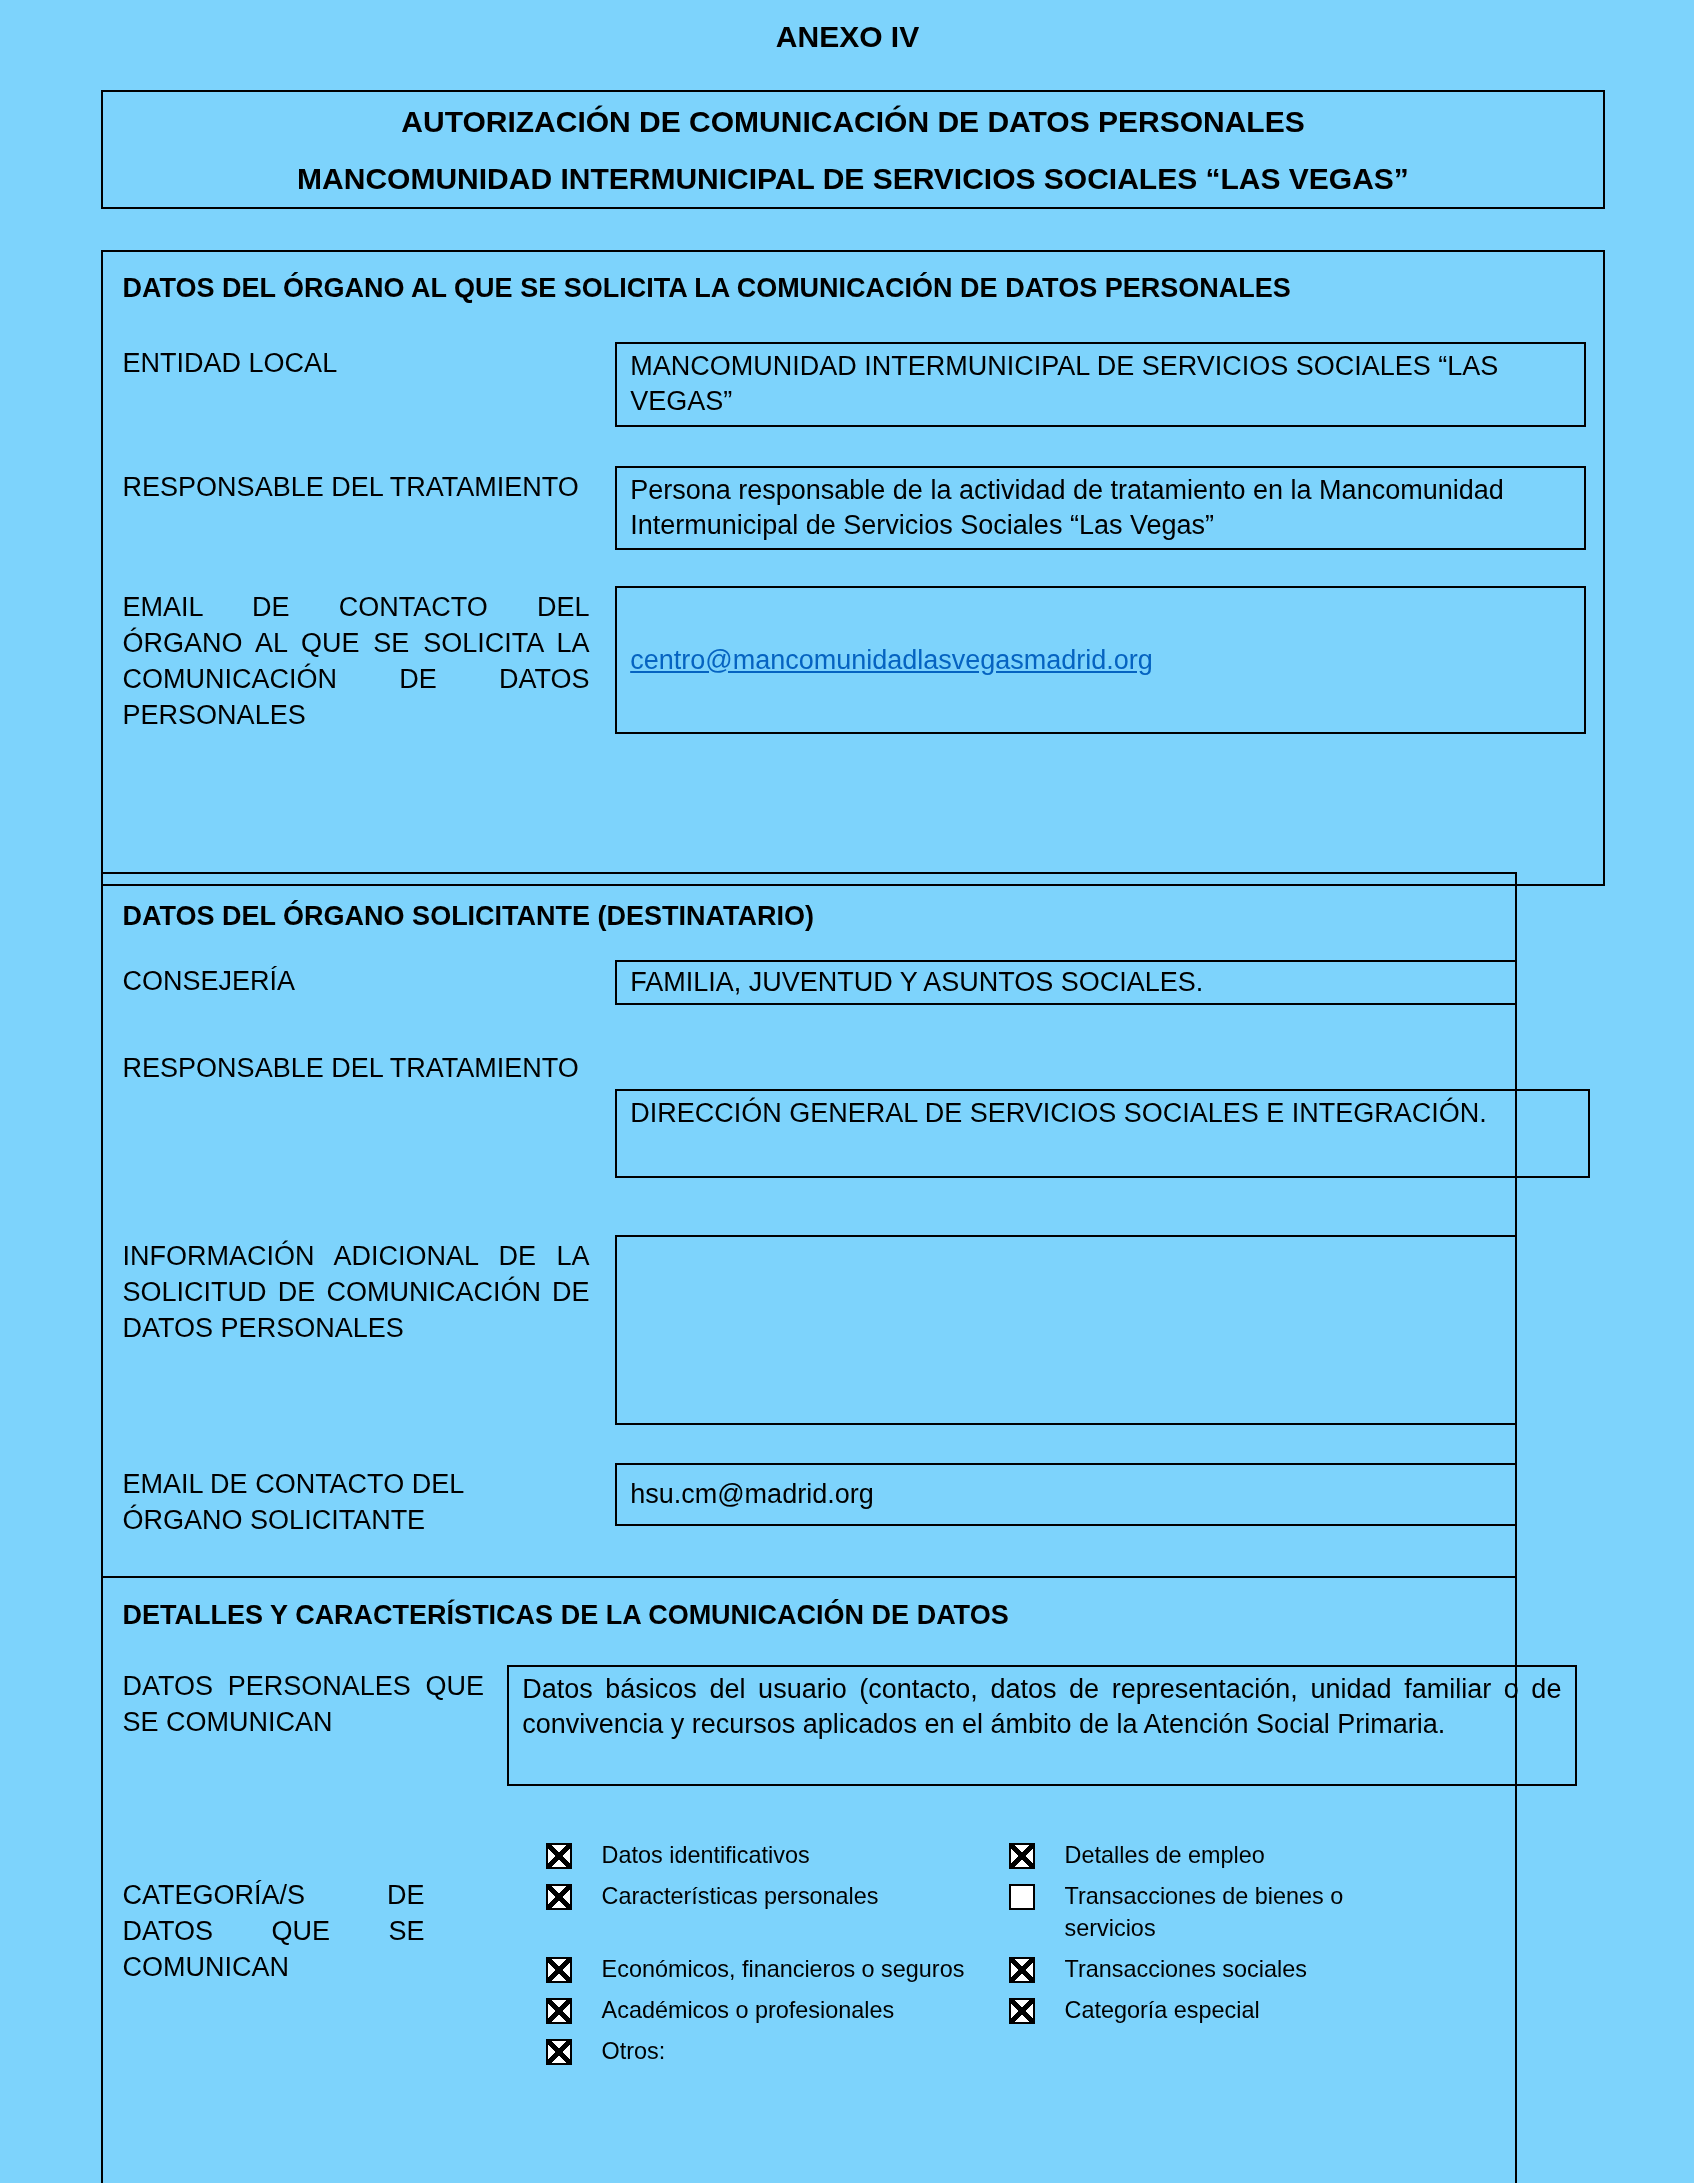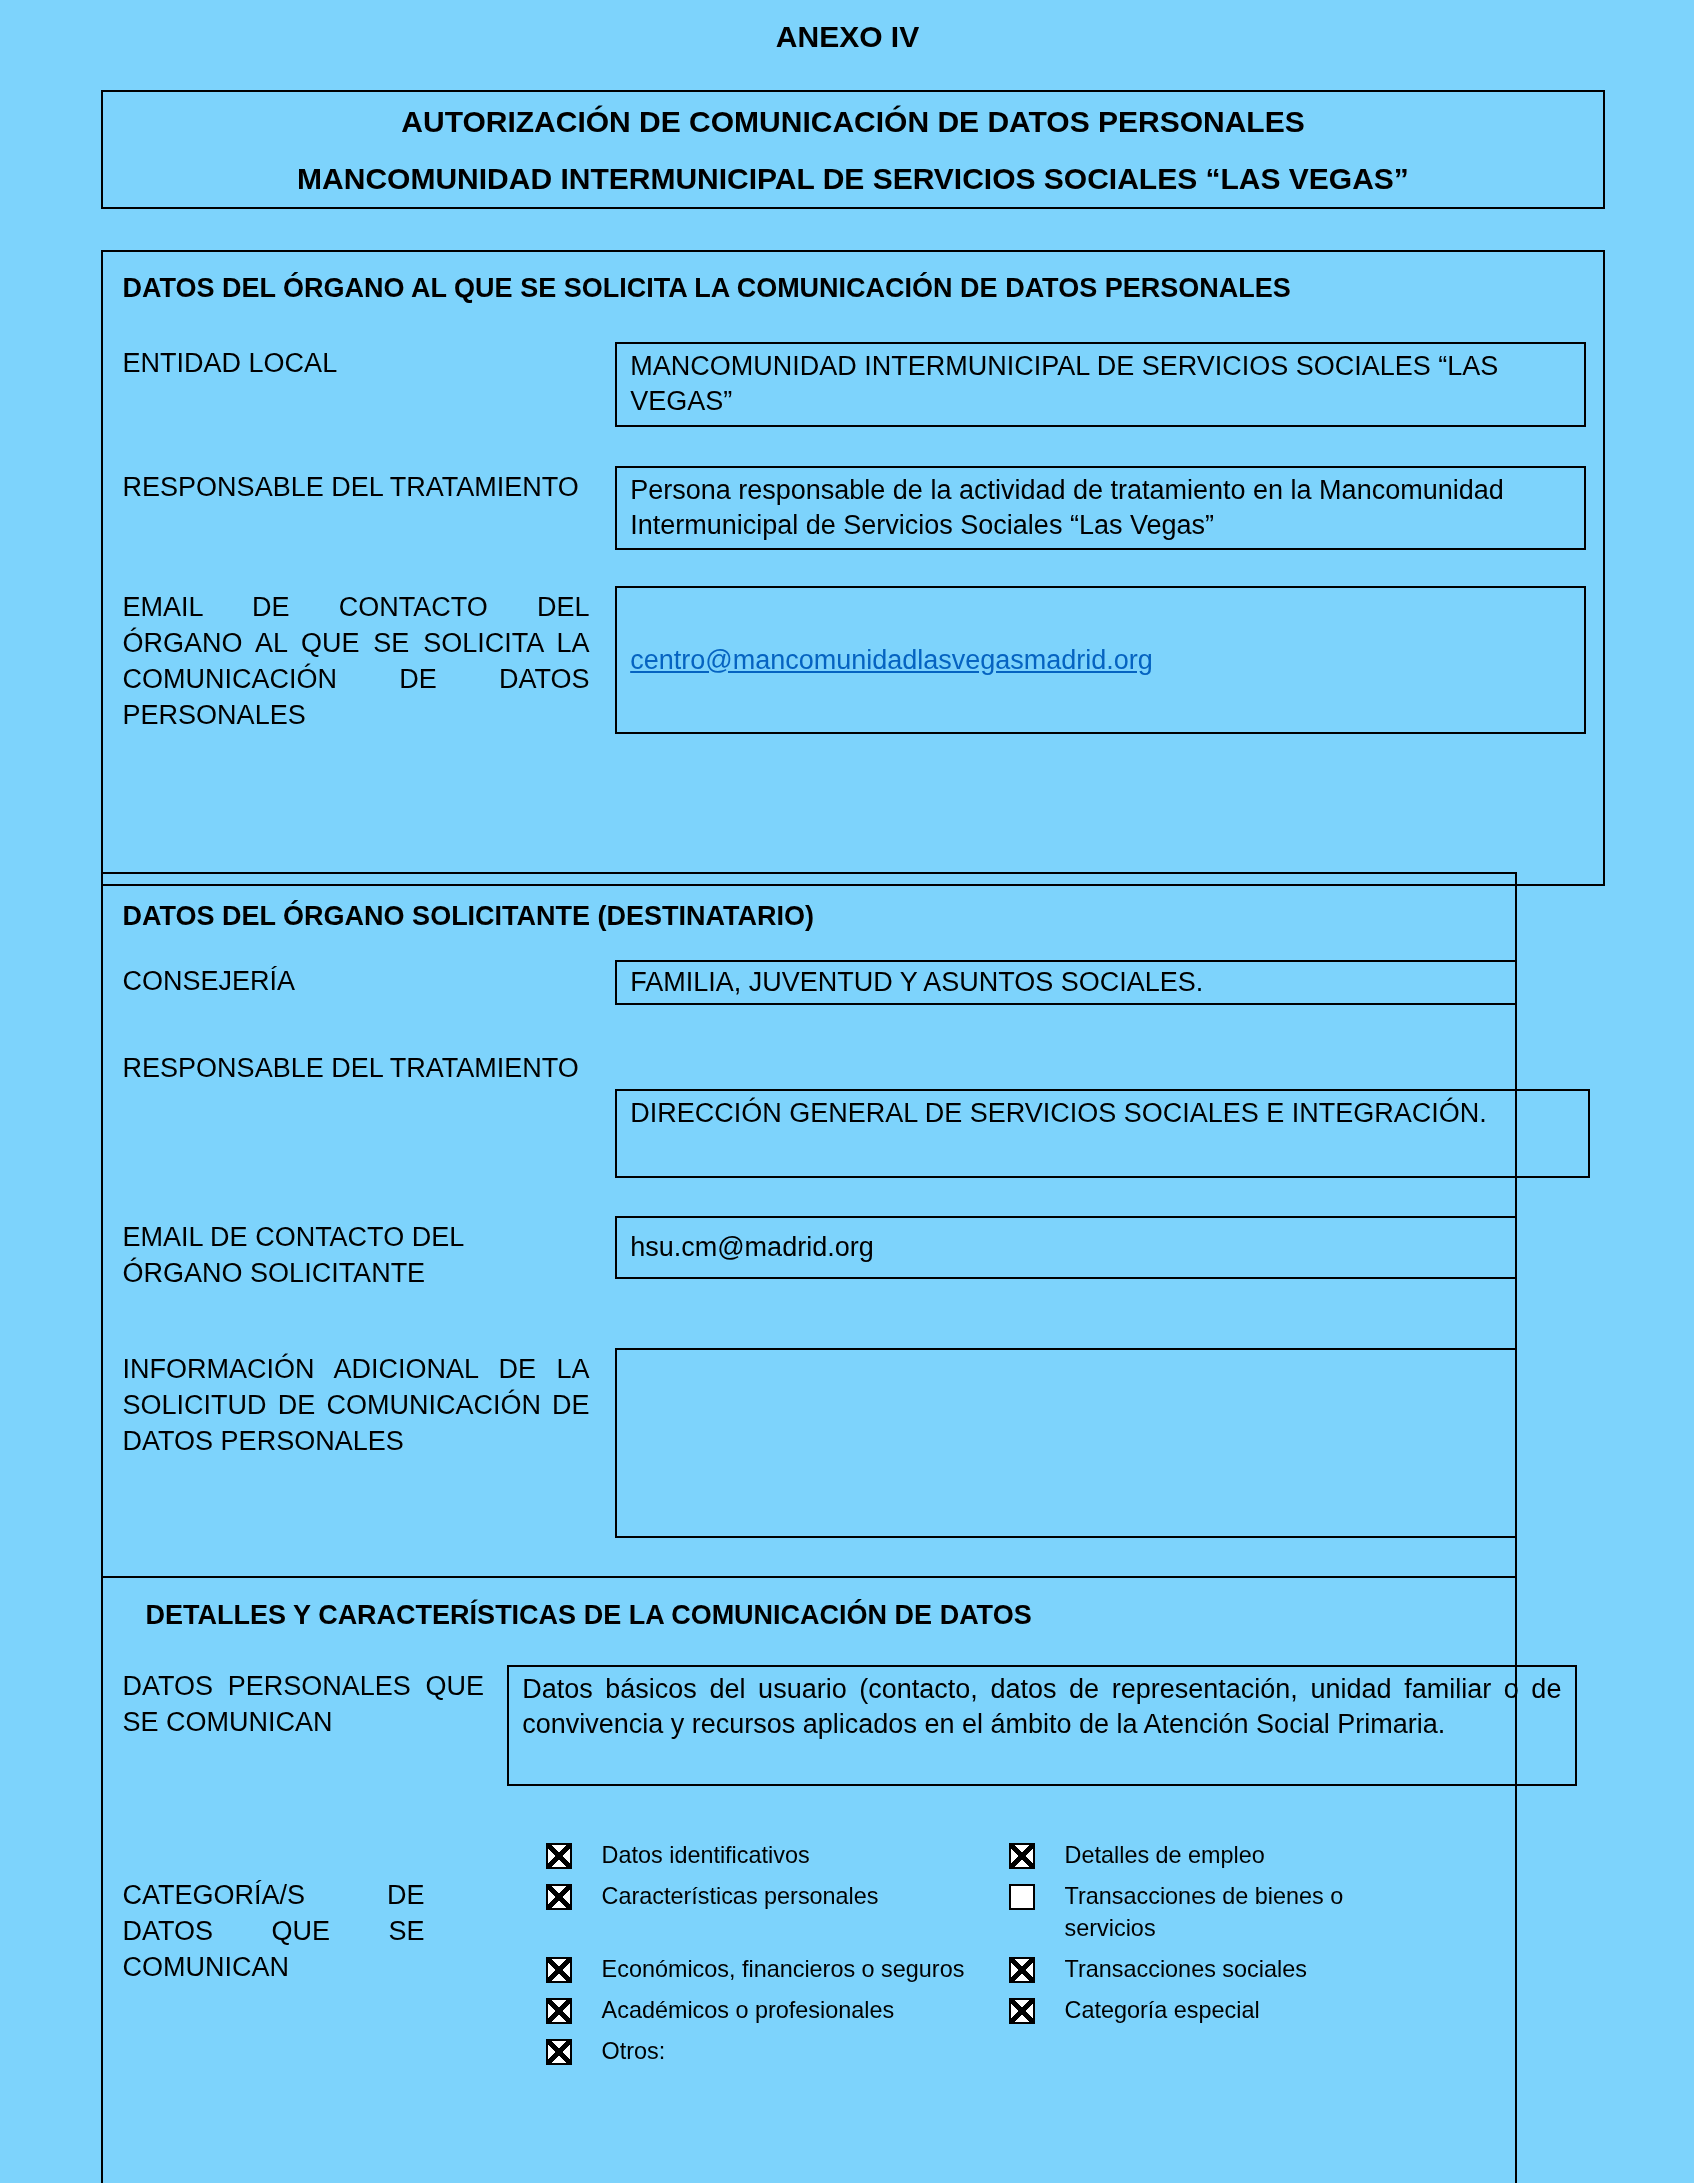--- a/index.html
+++ b/index.html
@@ -102,21 +102,21 @@
     .box3 .row-info { margin-top: 57px; }
     .box3 .row-info .val { min-height: 190px; }
 
     
     .box4 {
       left: 101px; top: 1576px;
       width: 1416px; height: 648px;
       border-bottom: none;
       padding: 19px 0 0 19.6px;
     }
-    .box4 .sec-heading { margin-bottom: 32px; margin-left: 23px; }
+    .box4 .sec-heading { margin-bottom: 32px; }
     .box4 .lbl { flex: 0 0 384px; width: 384px; padding-right: 22.6px; }
     .box4 .row-datos .val { min-height: 121px; margin-right: -62px; }
     .box4 .row-categorias { margin-top: 53px; }
     .box4 .row-categorias .lbl { padding-top: 38px; width: 324px; flex-basis: 384px; }
     .box4 .row-categorias .lbl .lbl-inner { width: 302px; text-align: justify; }
 
     .cat-grid {
       display: grid;
       grid-template-columns: 27px 378px 27px 362px;
       column-gap: 29px;
@@ -178,28 +178,28 @@
     <div class="row row-consejeria">
       <div class="lbl">CONSEJERÍA</div>
       <div class="val">FAMILIA, JUVENTUD Y ASUNTOS SOCIALES.</div>
     </div>
 
     <div class="row row-responsable">
       <div class="lbl">RESPONSABLE DEL TRATAMIENTO</div>
       <div class="val justify">DIRECCIÓN GENERAL DE SERVICIOS SOCIALES E INTEGRACIÓN.</div>
     </div>
 
+    <div class="row row-info">
+      <div class="lbl just">INFORMACIÓN ADICIONAL DE LA SOLICITUD DE COMUNICACIÓN DE DATOS PERSONALES</div>
+      <div class="val"></div>
+    </div>
+
     <div class="row row-email">
       <div class="lbl">EMAIL DE CONTACTO DEL ÓRGANO SOLICITANTE</div>
       <div class="val">hsu.cm@madrid.org</div>
-    </div>
-
-    <div class="row row-info">
-      <div class="lbl just">INFORMACIÓN ADICIONAL DE LA SOLICITUD DE COMUNICACIÓN DE DATOS PERSONALES</div>
-      <div class="val"></div>
     </div>
   </section>
 
   <section class="box box4">
     <h2 class="sec-heading">DETALLES Y CARACTERÍSTICAS DE LA COMUNICACIÓN DE DATOS</h2>
 
     <div class="row row-datos">
       <div class="lbl just">DATOS PERSONALES QUE SE COMUNICAN</div>
       <div class="val justify">Datos básicos del usuario (contacto, datos de representación, unidad familiar o de convivencia y recursos aplicados en el ámbito de la Atención Social Primaria.</div>
     </div>

